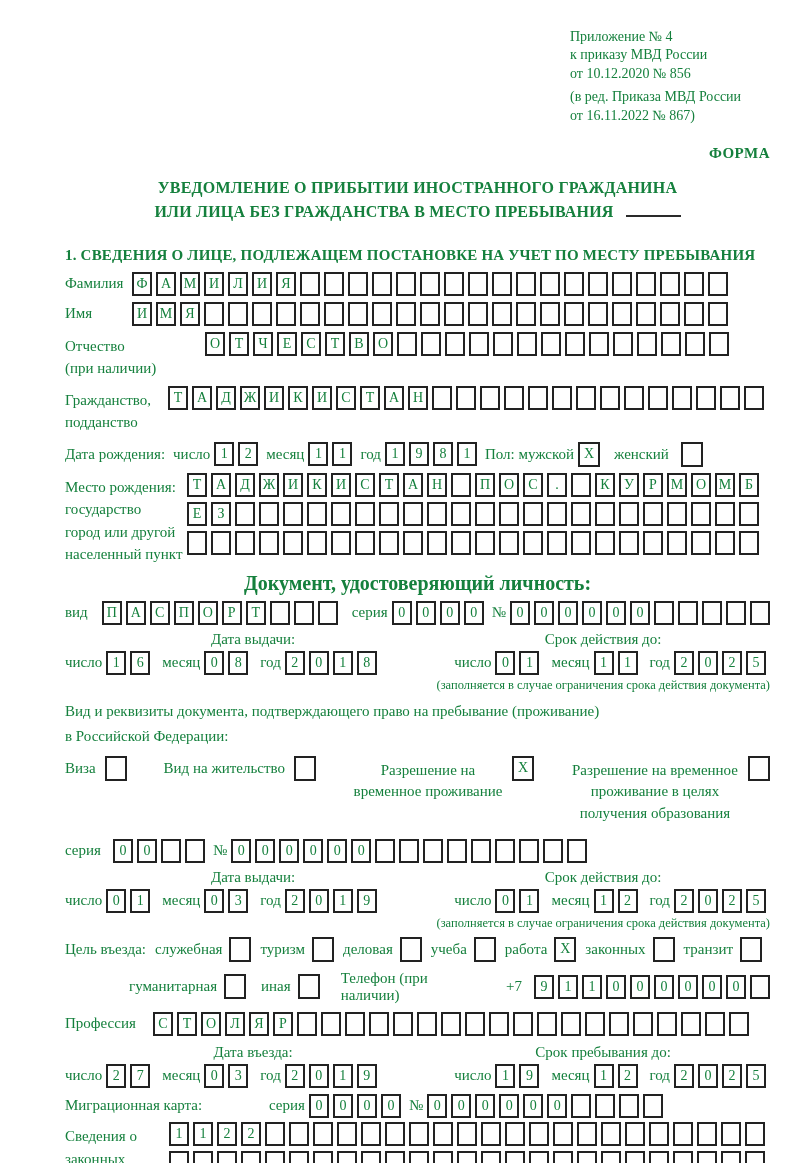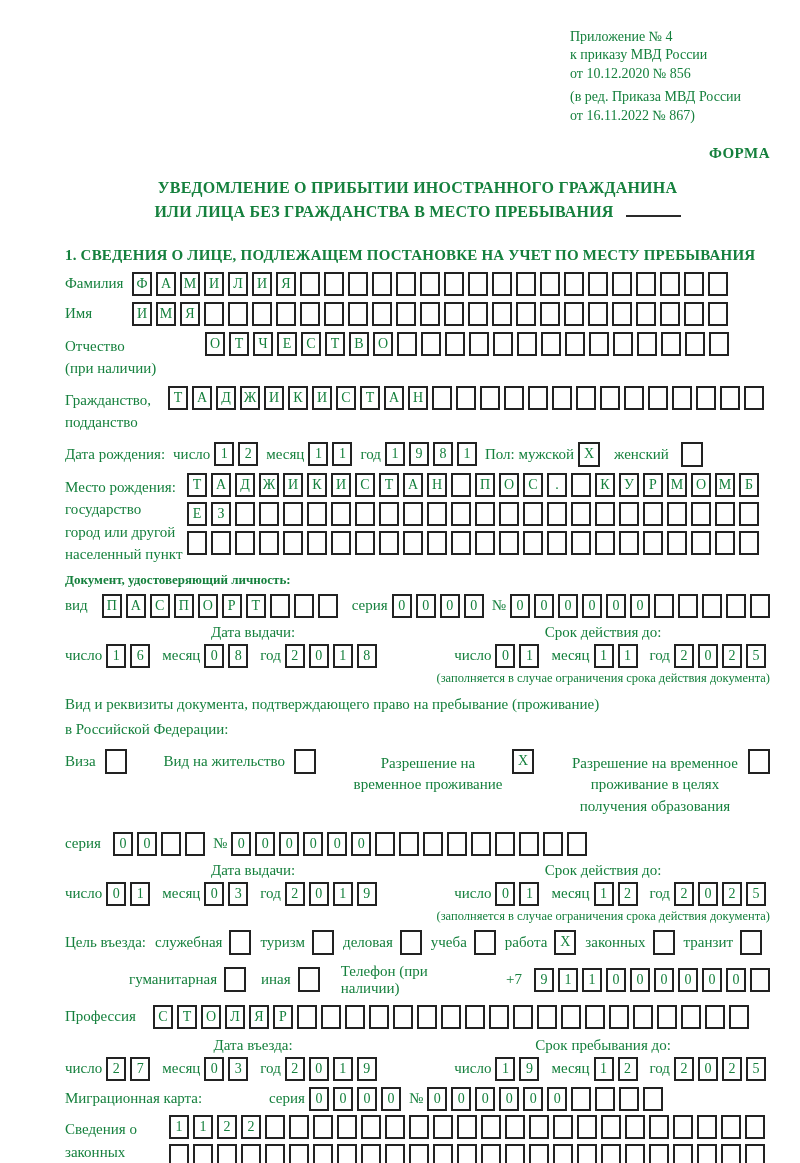--- a/index.html
+++ b/index.html
@@ -54,21 +54,21 @@
   .w150 { width:150px; } .w168 { width:168px; }
   
   .purpose-row { display:flex; align-items:center; gap:9px; margin-bottom:8px; flex-wrap:nowrap; }
   .purpose-row .pi { display:flex; align-items:center; gap:7px; }
   .indent { padding-left:64px; }
   .phone { display:flex; align-items:center; gap:12px; margin-left:12px; }
   
   .rep { display:flex; margin-top:4px; }
   .rep .rlbl { width:104px; line-height:1.55; padding-top:3px; }
   .rep .rrows { flex:1; }
-  .doc-head { font-weight:bold; font-size:13px; margin:2px 0 6px 0; }
+  .doc-head { text-align:center; font-weight:bold; font-size:20px; margin:2px 0 6px 0; }
   .mig { display:flex; align-items:center; margin-bottom:4px; }
 </style>
 </head>
 <body>
 
 <div class="sheet">
 
   <div class="hdr">
     <div>Приложение № 4</div>
     <div>к приказу МВД России</div>

